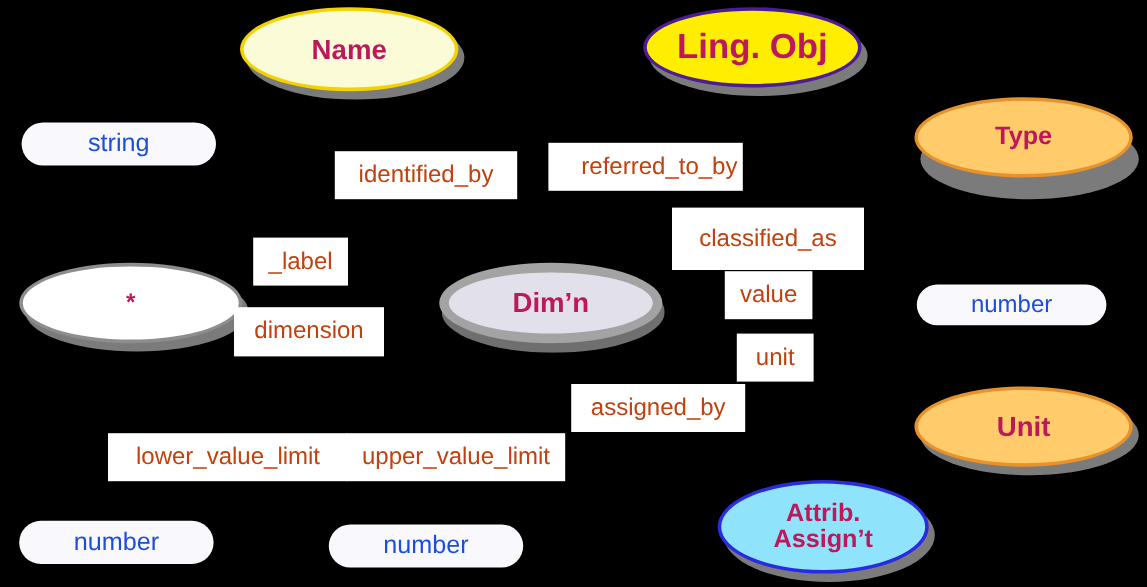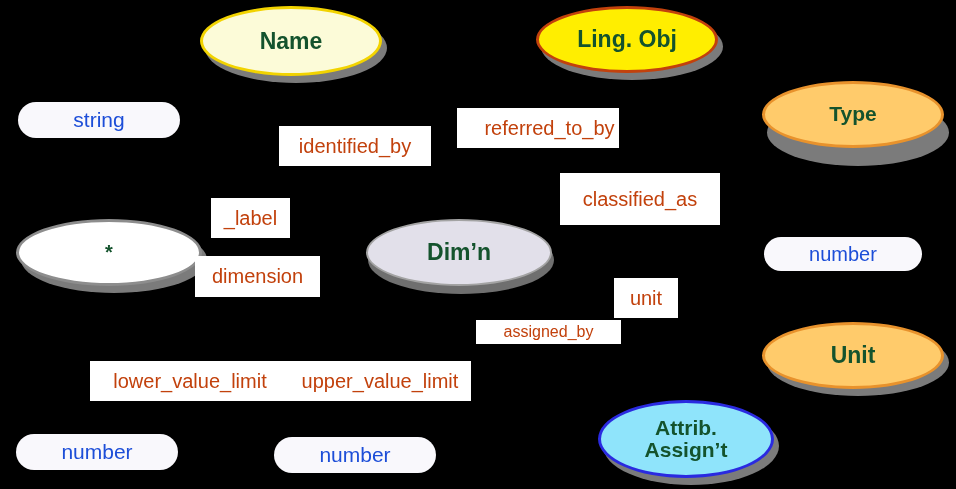--- a/index.html
+++ b/index.html
@@ -19,21 +19,21 @@
   
   .node {
     position: absolute;
     box-sizing: border-box;
     border-radius: 50%;
     display: flex;
     align-items: center;
     justify-content: center;
     text-align: center;
     font-weight: bold;
-    color: #14532d;
+    color: #be185d;
     line-height: 1.05;
     z-index: 3;
   }
   .node-shadow {
     position: absolute;
     border-radius: 50%;
     background: #7b7b7b;
     z-index: 2;
   }
   .node-shadow.dashed {
@@ -83,36 +83,36 @@
   <div class="node-shadow dashed" style="left:368px; top:226px; width:186px; height:68px; border-bottom-color:#6f6f6f;"></div>
   <div class="node-shadow" style="left:767px; top:329px; width:182px; height:67px;"></div>
   <div class="node-shadow" style="left:603px; top:407px; width:176px; height:78px;"></div>
 
   <div class="node" style="left:200px; top:6px; width:182px; height:70px;
               background:#fcfbd8; border:3px solid #f2d300; font-size:23px;">
     <span>Name</span>
   </div>
 
   <div class="node" style="left:536px; top:6px; width:182px; height:67px;
-              background:#ffee00; border:3px solid #c2410c; font-size:23px;">
+              background:#ffee00; border:3px solid #4c1d95; font-size:29px;">
     <span>Ling. Obj</span>
   </div>
 
   <div class="node" style="left:762px; top:81px; width:182px; height:67px;
               background:#ffcb6b; border:3px solid #e8922c; font-size:21px;">
     <span>Type</span>
   </div>
 
   <div class="node" style="left:16px; top:219px; width:186px; height:67px;
               background:#ffffff; border:3px solid #8d8d8d; font-size:20px;">
     <span>*</span>
   </div>
 
   <div class="node" style="left:366px; top:219px; width:186px; height:67px;
-              background:#e2e0ea; border:2px solid #a3a3a3; font-size:23px;">
+              background:#e2e0ea; border:8px solid #a3a3a3; font-size:23px;">
     <span>Dim’n</span>
   </div>
 
   <div class="node" style="left:762px; top:322px; width:182px; height:67px;
               background:#ffcb6b; border:3px solid #e8922c; font-size:23px;">
     <span>Unit</span>
   </div>
 
   <div class="node" style="left:598px; top:400px; width:176px; height:78px;
               background:#8fe4fb; border:3px solid #2a2ae0; font-size:21px; flex-direction:column;justify-content:center;">
@@ -133,42 +133,45 @@
   </div>
 
   <div class="pill" style="left:274px; top:437px; width:162px; height:36px; font-size:21px;">
     <span>number</span>
   </div>
 
   <div class="elabel" style="left:279px; top:126px; width:152px; height:40px; font-size:20px;">
     <span>identified_by</span>
   </div>
 
-  <div class="elabel" style="left:457px; top:108px; width:162px; height:40px; font-size:20px;padding-left:23px;">
+  <div class="elabel" style="left:457px; top:119px; width:162px; height:40px; font-size:20px;padding-left:23px;">
     <span>referred_to_by</span>
   </div>
 
   <div class="elabel" style="left:211px; top:160px; width:79px; height:40px; font-size:20px; z-index:6;margin-top:38px;">
     <span>_label</span>
   </div>
 
   <div class="elabel" style="left:560px; top:173px; width:160px; height:52px; font-size:20px;align-items:center;">
     <span>classified_as</span>
   </div>
 
+  <div class="elabel" style="left:604px; top:226px; width:73px; height:40px; font-size:20px;">
+    <span>value</span>
+  </div>
 
   <div class="elabel" style="left:195px; top:256px; width:125px; height:41px; font-size:20px;">
     <span>dimension</span>
   </div>
 
   <div class="elabel" style="left:614px; top:278px; width:64px; height:40px; font-size:20px;">
     <span>unit</span>
   </div>
 
-  <div class="elabel" style="left:476px; top:320px; width:145px; height:24px; font-size:16px;">
+  <div class="elabel" style="left:476px; top:320px; width:145px; height:40px; font-size:20px;">
     <span>assigned_by</span>
   </div>
 
   <div class="elabel" style="left:48px; top:361px; width:200px; height:40px; font-size:20px;margin-left:42px;">
     <span>lower_value_limit</span>
   </div>
 
   <div class="elabel" style="left:289px; top:361px; width:182px; height:40px; font-size:20px;align-items:center;">
     <span>upper_value_limit</span>
   </div>

